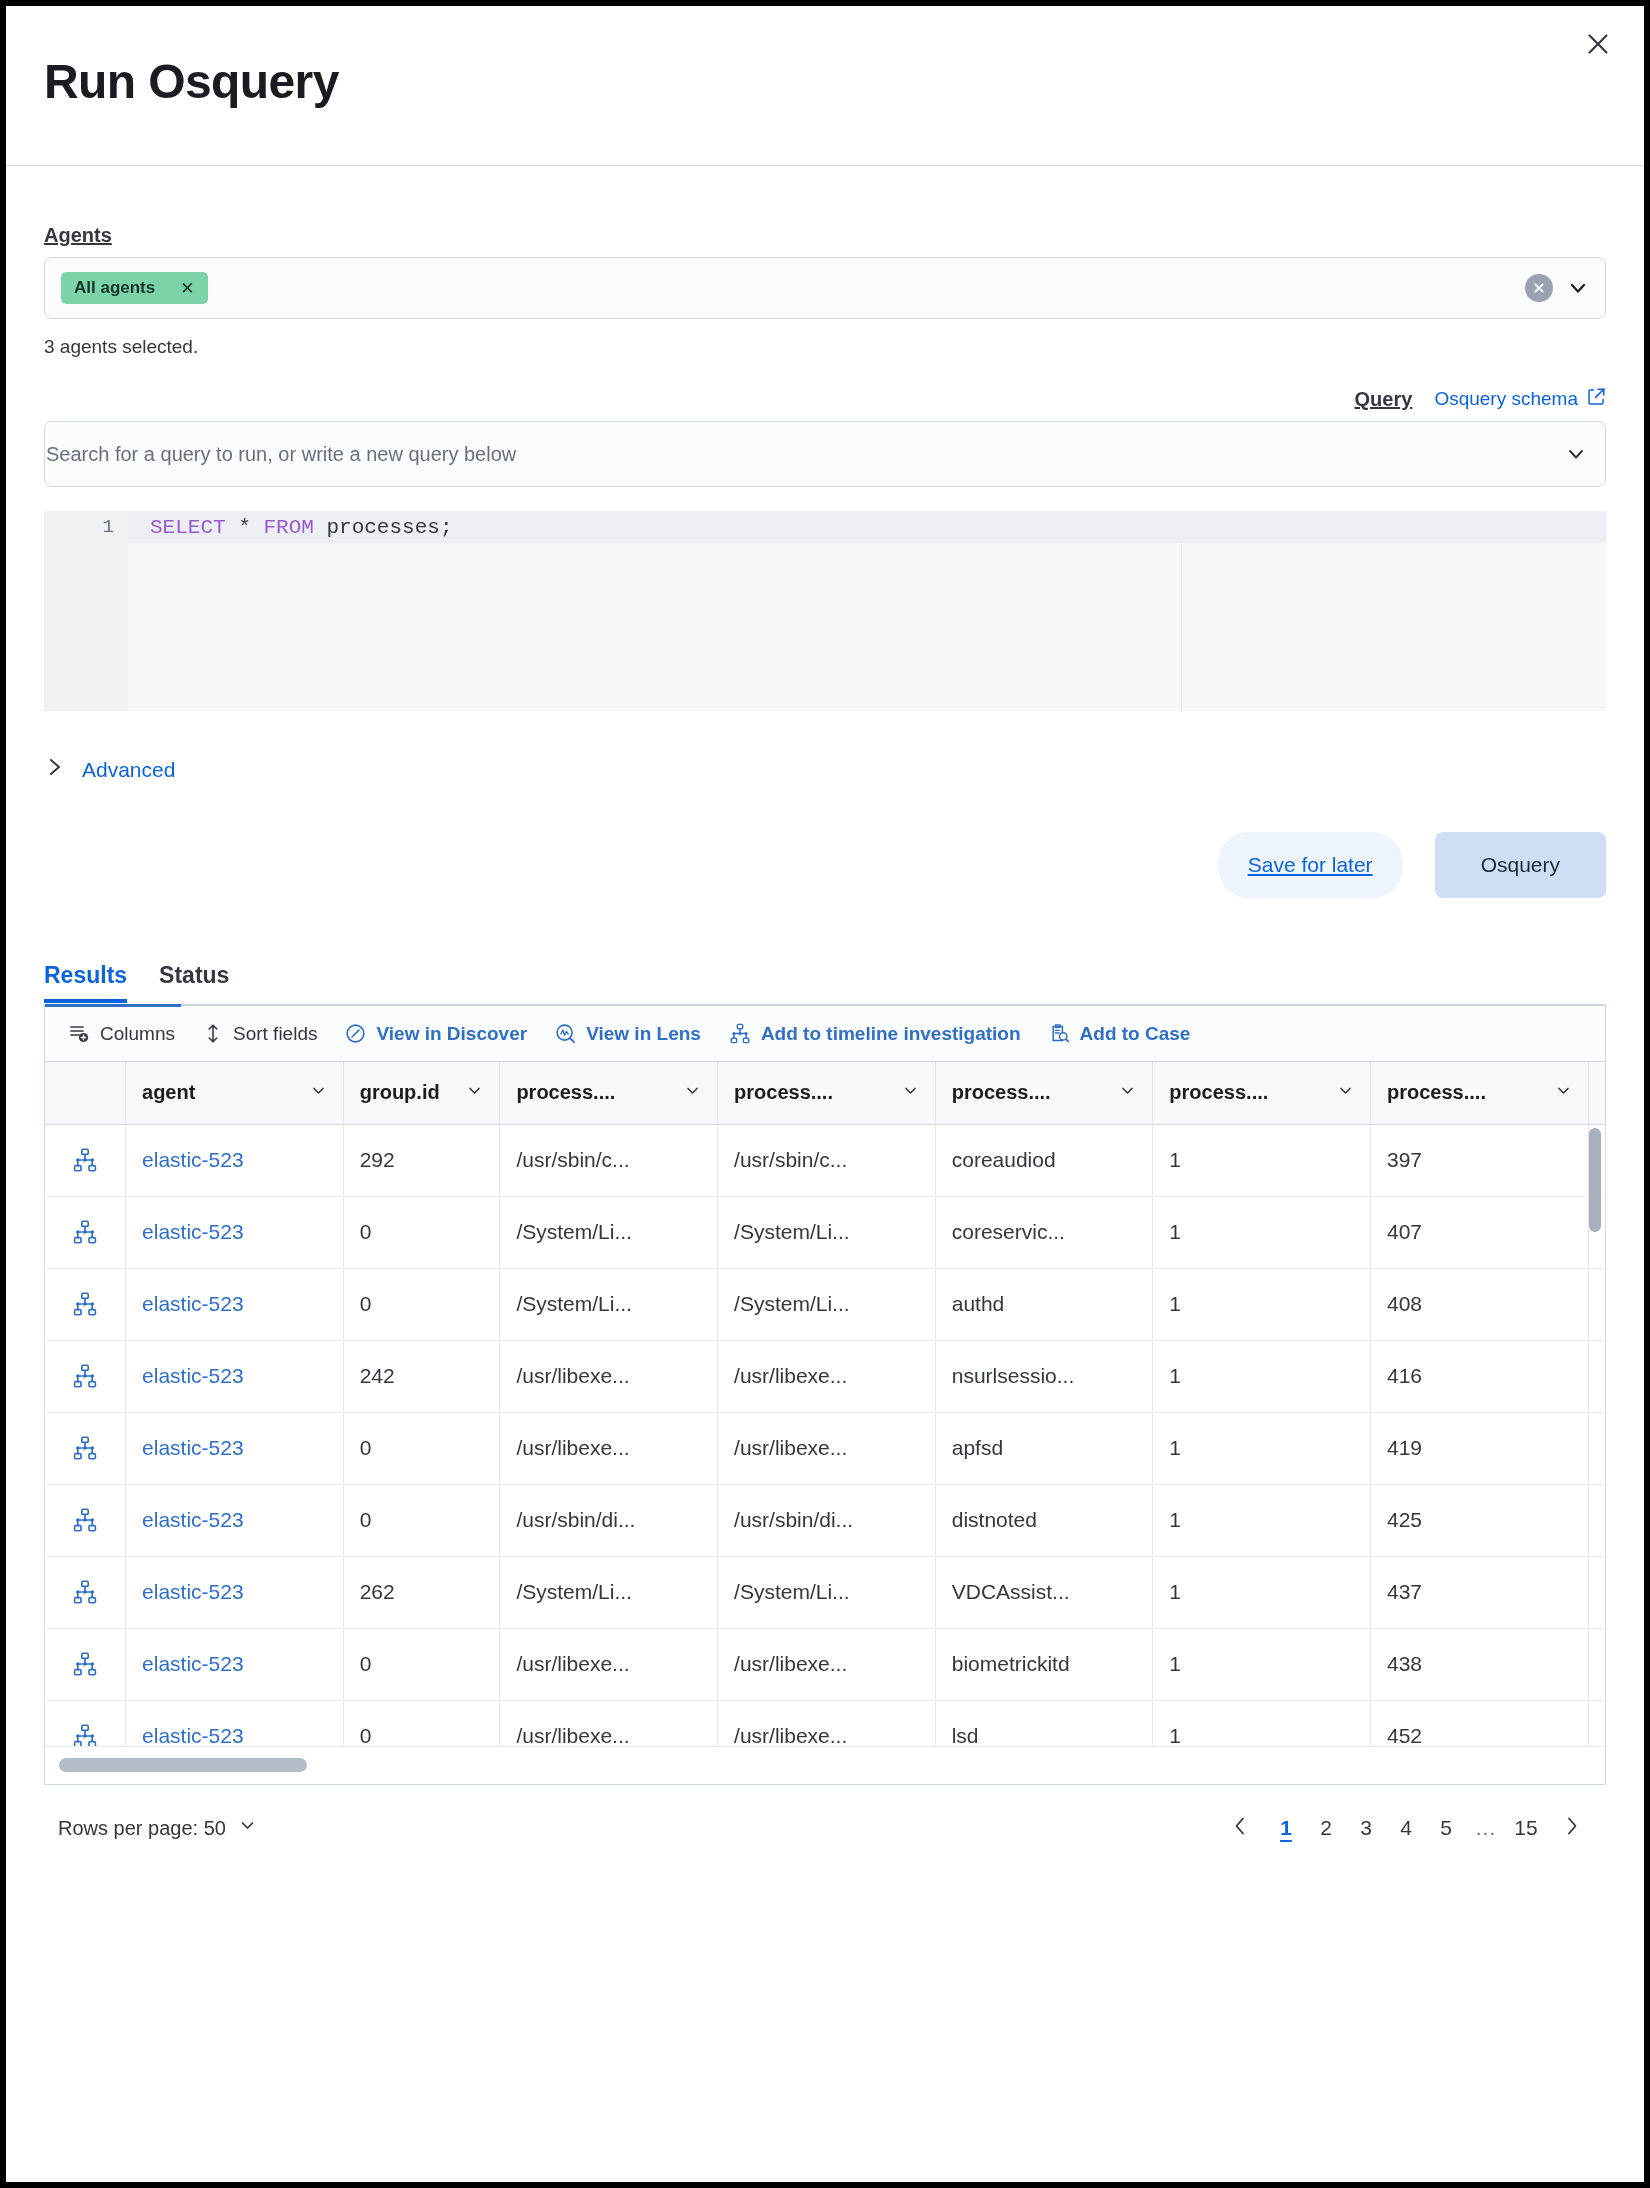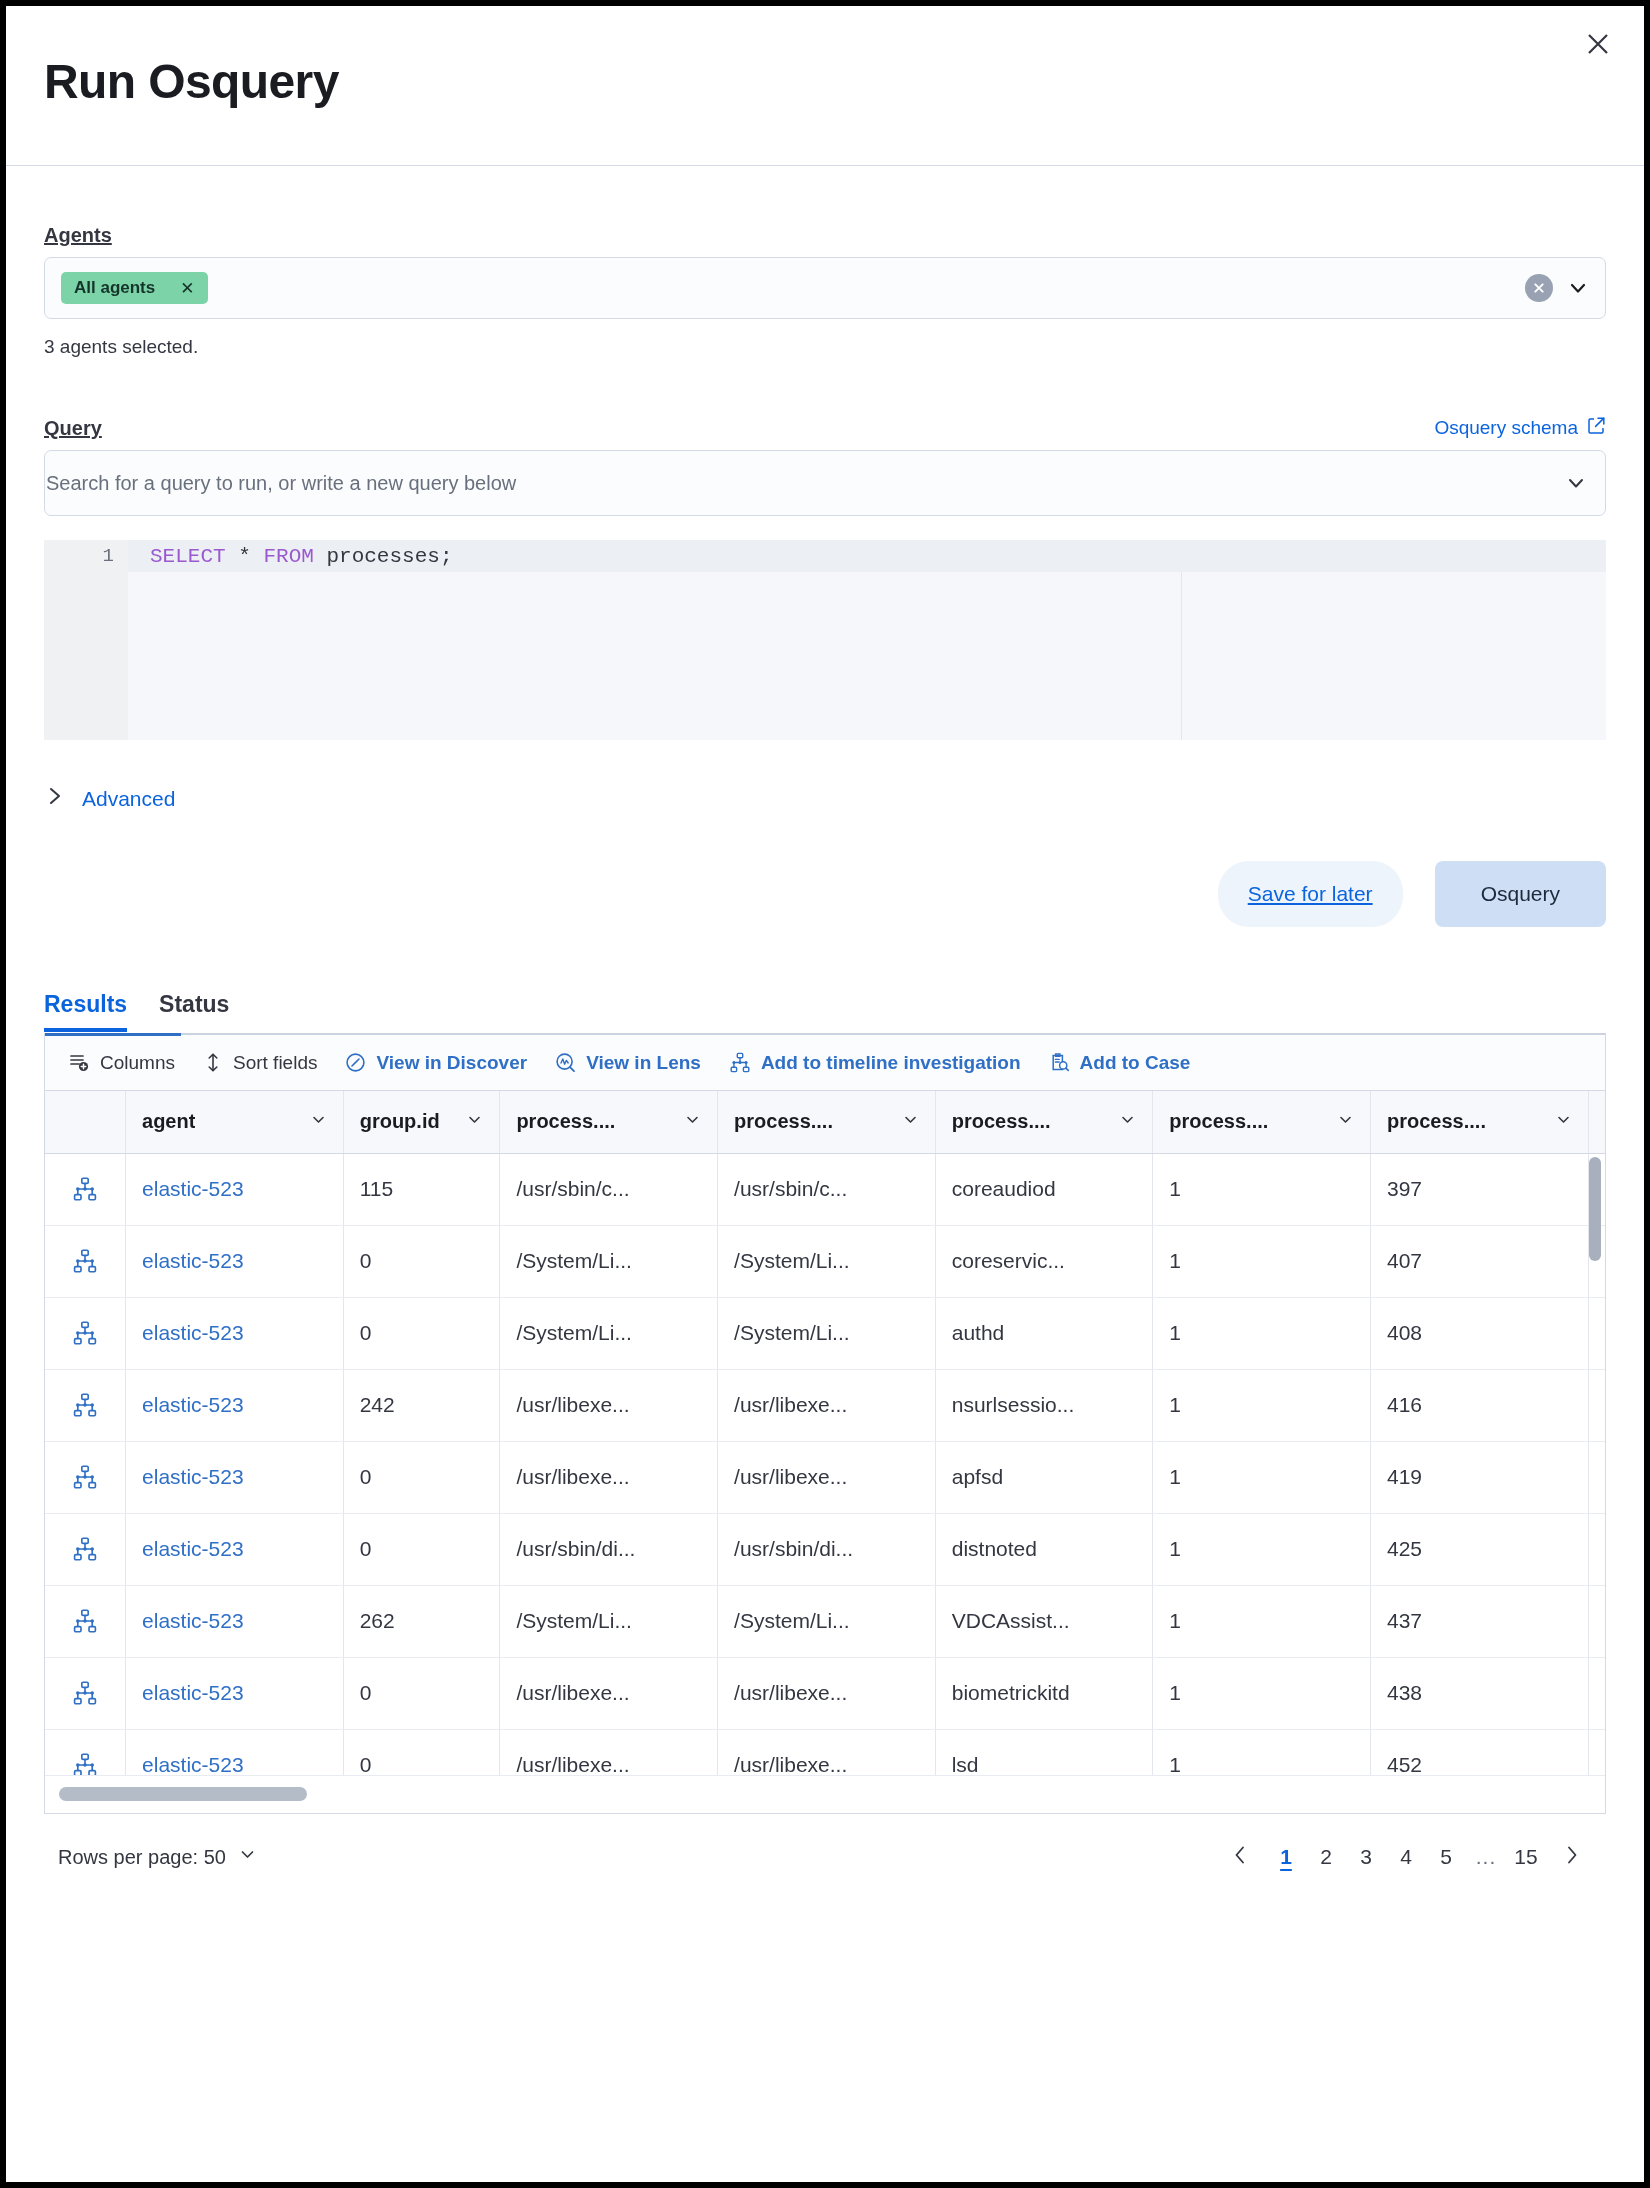--- a/index.html
+++ b/index.html
@@ -95,23 +95,24 @@
   .agents-note {
     margin-top: 17px;
     font-size: 19px;
     color: #343741;
   }
 
   
   .query-head {
     display: flex;
     align-items: flex-end;
-    justify-content: space-between;
-    margin-top: 58px;
+    justify-content: flex-end;
+    margin-top: 29px;
     margin-bottom: 10px;
+    gap: 22px;
   }
   .query-head .field-label { margin: 0; }
   .schema-link {
     display: inline-flex;
     align-items: center;
     gap: 9px;
     font-size: 19px;
     color: #0b64dd;
     cursor: pointer;
   }
@@ -619,21 +620,21 @@
                 <td class="cell exp-cell col-exp"><svg width="26" height="26" viewBox="0 0 22 21">
                     <rect x="8.3" y="1.4" width="5.4" height="4.4" rx="1" stroke="#2f6fc5" stroke-width="1.4" fill="none"></rect>
                     <rect x="2.2" y="15.2" width="5.4" height="4.4" rx="1" stroke="#2f6fc5" stroke-width="1.4" fill="none"></rect>
                     <rect x="14.4" y="15.2" width="5.4" height="4.4" rx="1" stroke="#2f6fc5" stroke-width="1.4" fill="none"></rect>
                     <path d="M11 5.8 V10.5 M4.9 15.2 V10.5 H17.1 V15.2" stroke="#2f6fc5" stroke-width="1.4" fill="none"></path>
                     <circle cx="4.9" cy="10.5" r="1.5" fill="#2f6fc5"></circle>
                     <circle cx="11" cy="10.5" r="1.5" fill="#2f6fc5"></circle>
                     <circle cx="17.1" cy="10.5" r="1.5" fill="#2f6fc5"></circle>
                   </svg></td>
                 <td class="cell col-agent agent"><a>elastic-523</a></td>
-                <td class="cell col-group"><span>115</span></td>
+                <td class="cell col-group"><span>292</span></td>
                 <td class="cell col-proc"><span>/usr/sbin/c...</span></td>
                 <td class="cell col-proc"><span>/usr/sbin/c...</span></td>
                 <td class="cell col-proc"><span>coreaudiod</span></td>
                 <td class="cell col-proc"><span>1</span></td>
                 <td class="cell col-proc"><span>397</span></td>
                 <td class="cell col-last"><span>3</span></td>
               </tr>
               <tr>
                 <td class="cell exp-cell col-exp"><svg width="26" height="26" viewBox="0 0 22 21">
                     <rect x="8.3" y="1.4" width="5.4" height="4.4" rx="1" stroke="#2f6fc5" stroke-width="1.4" fill="none"></rect>

